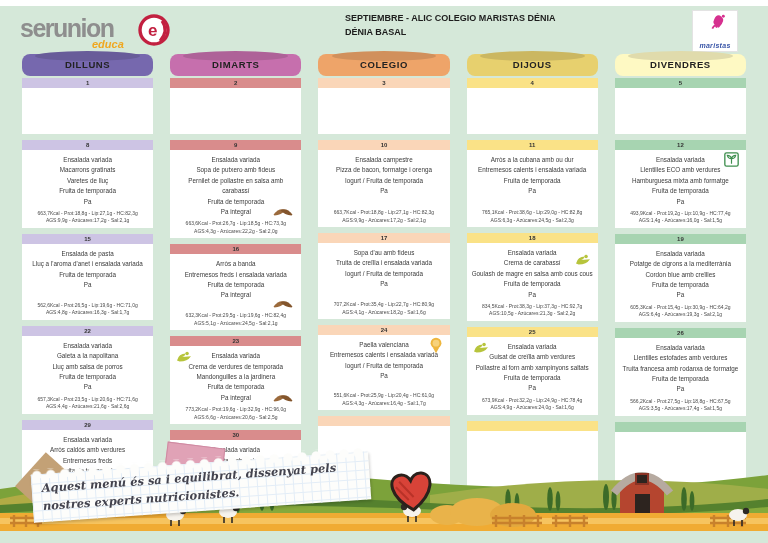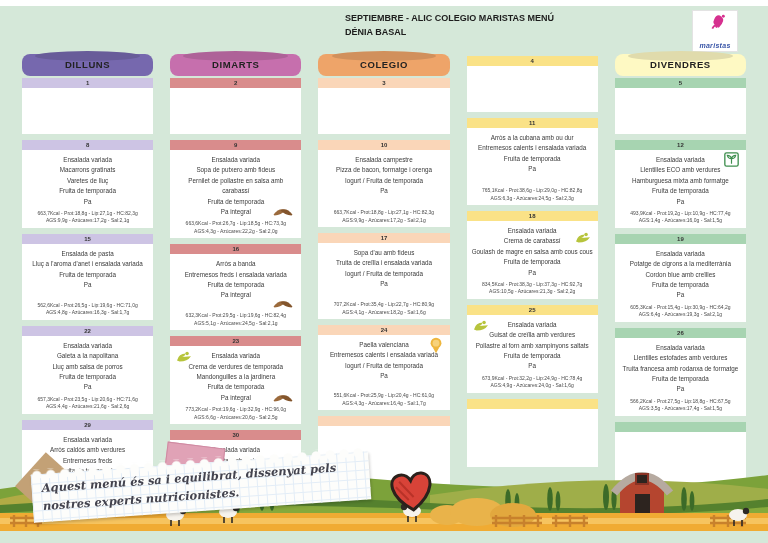--- a/index.html
+++ b/index.html
@@ -50,22 +50,33 @@
   .note-text { font-family:"DejaVu Serif", serif; font-style:italic; font-weight:bold; font-size:11.5px; line-height:1.55; color:#43434e; }
   .heart { position:absolute; left:386px; top:14px; z-index:8; transform:rotate(-6deg); }
 </style>
 </head>
 <body>
 
 <div class="page">
   <div class="mint-bg"></div>
 
   <div class="app-header">
+    <div class="serunion">
+      <span class="brand">serunion</span>
+      <span class="swirl">
+        <svg width="36" height="36" viewBox="0 0 36 36">
+          <circle cx="18" cy="18" r="14" fill="#ffffff" stroke="#c22040" stroke-width="3.4"></circle>
+          <path d="M26,9 Q33,19 24,29" stroke="#c22040" stroke-width="3" fill="none"></path>
+          <text x="12" y="24" font-size="17" font-weight="bold" fill="#c22040" font-family="Liberation Sans, sans-serif">e</text>
+        </svg>
+      </span>
+      <span class="educa">educa</span>
+    </div>
     <div class="doc-title">
-      <div>SEPTIEMBRE - ALIC COLEGIO MARISTAS MENÚ</div>
+      <div>SEPTIEMBRE - ALIC COLEGIO MARISTAS DÉNIA</div>
       <div>DÉNIA BASAL</div>
     </div>
     <div class="maristas">
       <svg width="22" height="22" viewBox="0 0 24 22">
         <path d="M10,6 Q13,-1 18,3 Q23,7 15,15 Q7,11 10,6 Z" fill="#d6308f"></path>
         <path d="M8,16 Q11,10 13,15" stroke="#d6308f" stroke-width="2" fill="none"></path>
         <circle cx="20" cy="2.5" r="1.6" fill="#d6308f"></circle>
       </svg>
       <span class="mtext">maristas</span>
     </div>
@@ -206,20 +217,21 @@
           <span class="cicon pos-tr2"><svg width="14" height="17" viewBox="0 0 18 22">
               <circle cx="9" cy="8" r="7" fill="#eeb63d"></circle>
               <circle cx="9" cy="8" r="4.4" fill="#f7d27a"></circle>
               <path d="M5,14 L9,21 L13,14" fill="#eeb63d"></path>
             </svg></span>
         </div>
         <div class="day-strip" style="background: rgb(250, 214, 184);"></div>
         <div class="cell w4"></div>
       </div>
       <div class="col">
+        <div class="col-header" style="background: rgb(231, 208, 110);">DIJOUS</div>
         <div class="day-strip" style="background: rgb(250, 226, 135);">4</div>
         <div class="cell w0"></div>
         <div class="day-strip" style="background: rgb(250, 226, 135);">11</div>
         <div class="cell w1">
           <div class="menu-line">Arròs a la cubana amb ou dur</div>
           <div class="menu-line">Entremesos calents i ensalada variada</div>
           <div class="menu-line">Fruita de temporada</div>
           <div class="menu-line">Pa</div>
           <div class="nutrition">765,1Kcal - Prot:38,6g - Lip:29,0g - HC:82,8g AGS:6,3g - Azúcares:24,5g - Sal:2,3g</div>
         </div>

